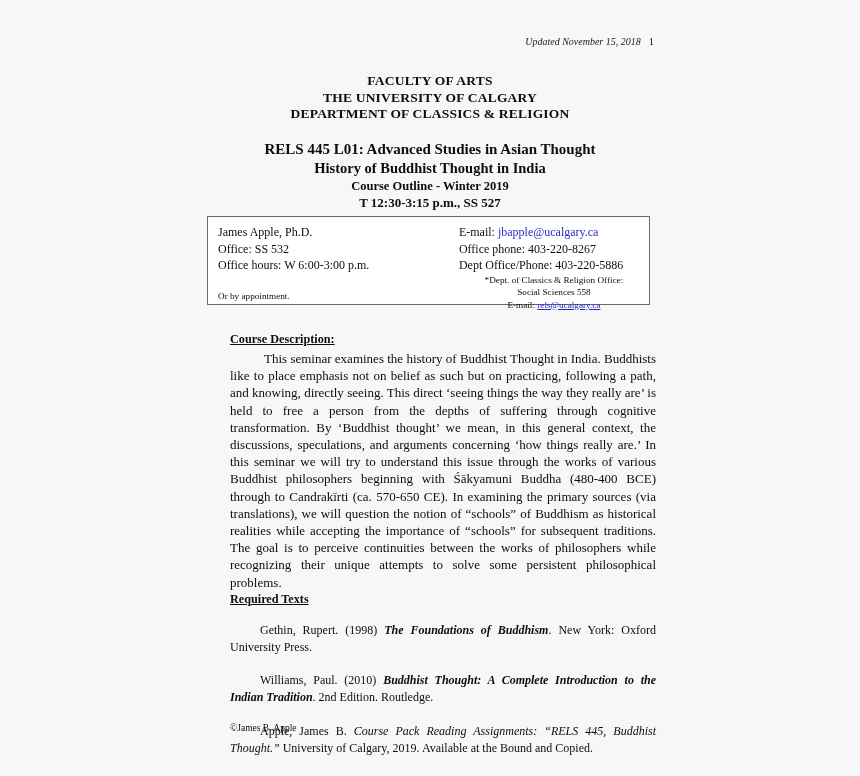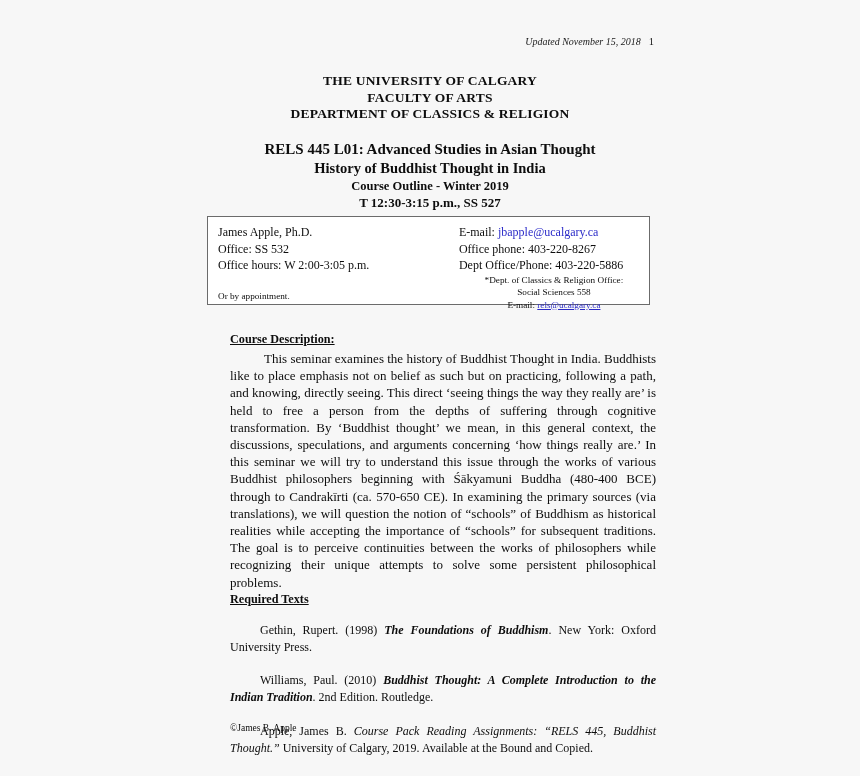--- a/index.html
+++ b/index.html
@@ -189,38 +189,38 @@
 <body>
 
 <div class="page">
 
   <div class="running-head">
     <span>Updated November 15, 2018</span>
     <span class="pageno">1</span>
   </div>
 
   <div class="title-block">
+    <div class="inst-line">FACULTY OF ARTS</div>
     <div class="inst-line">THE UNIVERSITY OF CALGARY</div>
-    <div class="inst-line">FACULTY OF ARTS</div>
     <div class="inst-line">DEPARTMENT OF CLASSICS &amp; RELIGION</div>
 
     <div class="course-block">
       <div class="course-line-1">RELS 445 L01:  Advanced Studies in Asian Thought</div>
       <div class="course-line-2">History of Buddhist Thought in India</div>
       <div class="course-line-3">Course Outline - Winter 2019</div>
       <div class="course-line-4">T  12:30-3:15 p.m., SS 527</div>
       <div class="policy-note"><span>(University of Calgary Policy about course outlines may be found from page 38 of the </span><i>University Calendar</i><span>)</span></div>
     </div>
   </div>
 
   <div class="contact-box">
     <div class="contact-col contact-left">
       <div class="c-line">James Apple, Ph.D.</div>
       <div class="c-line">Office:  SS 532</div>
-      <div class="c-line">Office hours: W 2:00-3:05 p.m.</div>
+      <div class="c-line">Office hours: W 6:00-3:00 p.m.</div>
       <div class="c-line-small c-sub-center">Or by appointment.</div>
     </div>
     <div class="contact-col contact-right">
       <div class="c-line"><span>E-mail: </span><a class="mail" href="#">jbapple@ucalgary.ca</a></div>
       <div class="c-line">Office phone: 403-220-8267</div>
       <div class="c-line">Dept Office/Phone: 403-220-5886</div>
       <div class="c-line-small c-right-center">*Dept. of Classics &amp; Religion Office:</div>
       <div class="c-line-small c-right-center">Social Sciences 558</div>
       <div class="c-line-small c-right-center"><span>E-mail: </span><a class="mail-u" href="#">rels@ucalgary.ca</a></div>
     </div>

